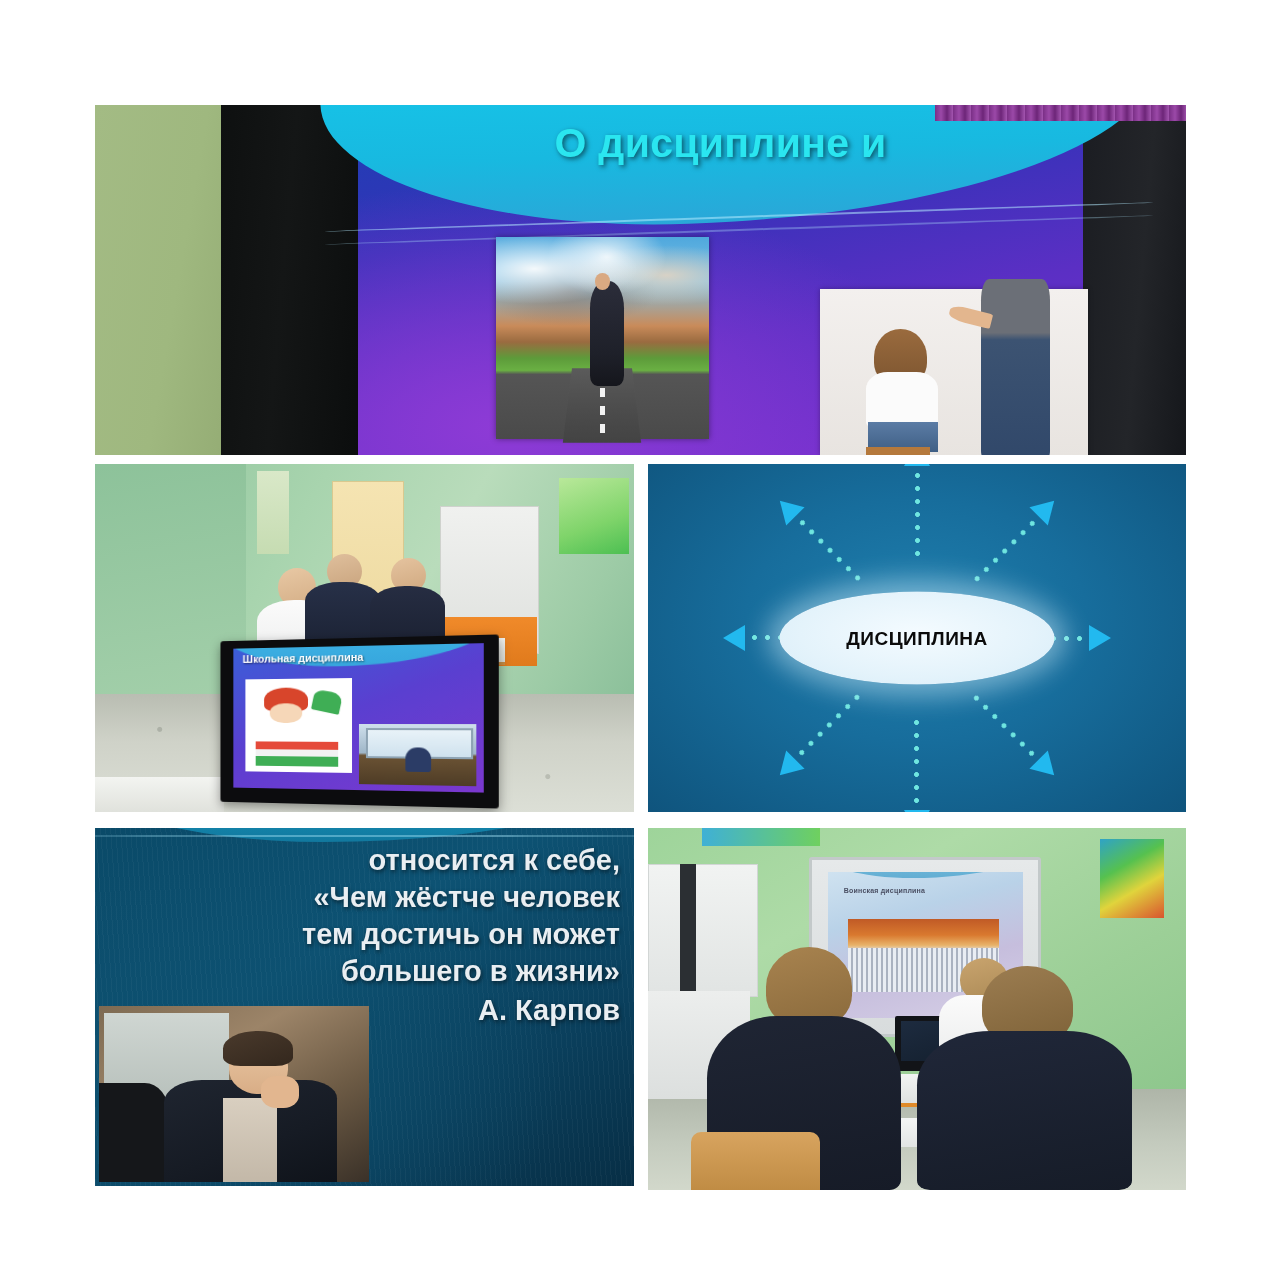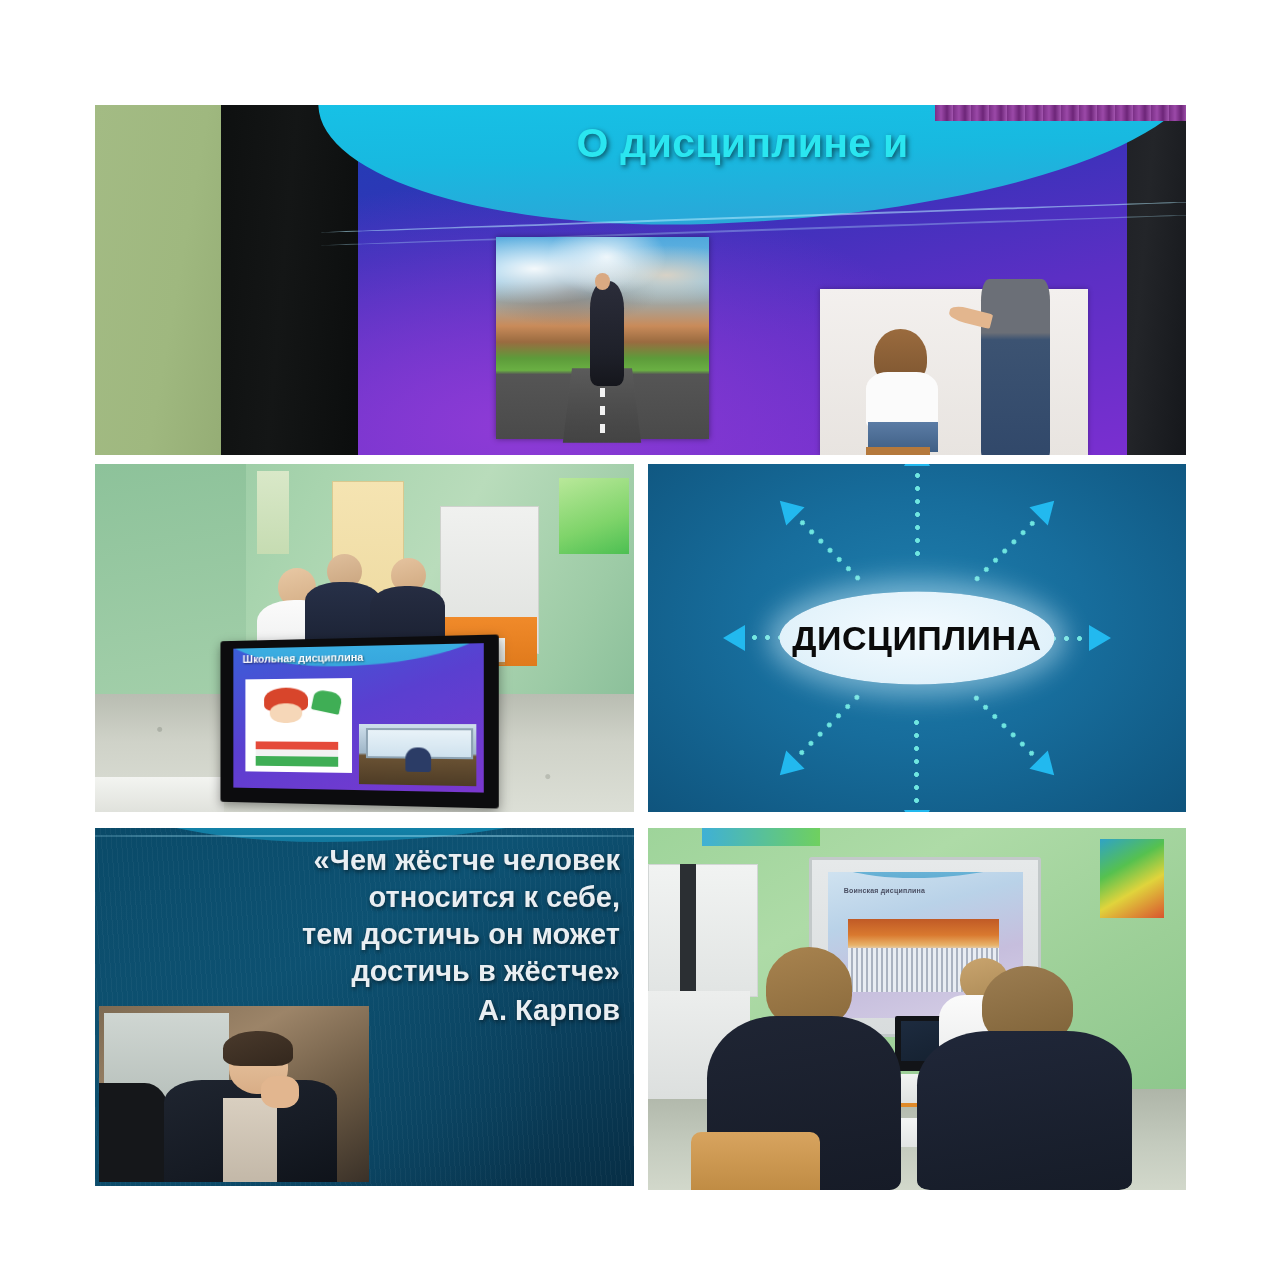--- a/index.html
+++ b/index.html
@@ -38,21 +38,20 @@
   }
   .curtain-purple {
     position: absolute; left: 840px; top: 0; width: 251px; height: 16px;
     background: repeating-linear-gradient(90deg,#7a2f86 0px,#9b49a8 6px,#6d2578 12px,#a355b0 18px);
   }
   .slide-title-screen {
     position: absolute; left: 263px; top: 8px; width: 725px; height: 342px;
     background:
       radial-gradient(ellipse at 20% 92%, #8e3bd6 0%, rgba(142,59,214,0) 55%),
       linear-gradient(168deg, #1f3fb4 0%, #3432b8 30%, #5b2fc4 62%, #7a2fd0 100%);
-    padding-left: 44px;
   }
   .wave-cyan {
     position: absolute; left: -5%; top: -14%; width: 115%; height: 46%;
     background: linear-gradient(180deg,#16c4e8 0%, #18b9e0 55%, #2aa7d8 100%);
     border-radius: 0 0 62% 48% / 0 0 100% 92%;
     transform: rotate(-2deg);
   }
   .wave-line {
     position: absolute; left: -5%; width: 115%; height: 2px;
     background: rgba(180,235,255,.55);
@@ -264,21 +263,21 @@
     background: radial-gradient(ellipse at 50% 45%, #1f7fae 0%, #176d9c 45%, #0f547d 100%);
   }
   .diag-oval {
     position:absolute; left:50%; top:50%; transform:translate(-50%,-50%);
     width:275px; height:93px; border-radius:50%;
     background: radial-gradient(ellipse at 50% 45%, #f4fbff 0%, #e4f3fb 60%, #d6ecf8 100%);
     box-shadow: 0 0 26px 12px rgba(220,245,255,.45);
     display:flex; align-items:center; justify-content:center;
   }
   .diag-oval span {
-    color:#0b0b0b; font-weight:700; font-size:34px; letter-spacing:.5px;
+    color:#0b0b0b; font-weight:700; font-size:19px; letter-spacing:.5px;
   }
   .diag-arrow { position:absolute; left:50%; top:50%; transform-origin: 0 50%; }
   .diag-dots {
     position:absolute; left:78px; top:-2px; width:96px; height:5px;
     background-image: radial-gradient(circle, #6fe6e0 0 2.2px, transparent 2.4px);
     background-size: 13px 5px;
     background-repeat: repeat-x;
   }
   .diag-head {
     position:absolute; left:172px; top:-13px;
@@ -599,24 +598,24 @@
       <span>ДИСЦИПЛИНА</span>
     </div>
   </div>
 
   <div class="panel" id="panel-quote">
     <div class="q-bg"></div>
     <div class="q-wave"></div>
     <div class="q-wave-thin"></div>
 
     <div class="q-text">
+      <div>относится к себе,</div>
       <div>«Чем жёстче человек</div>
-      <div>относится к себе,</div>
       <div>тем достичь он может</div>
-      <div>достичь в жёстче»</div>
+      <div>большего в жизни»</div>
       <span class="q-author">А. Карпов</span>
     </div>
 
     <div class="q-photo">
       <div class="q-photo-win"></div>
       <div class="q-photo-chair"></div>
       <div class="q-photo-suit"></div>
       <div class="q-photo-shirt"></div>
       <div class="q-photo-face"></div>
       <div class="q-photo-hair"></div>

